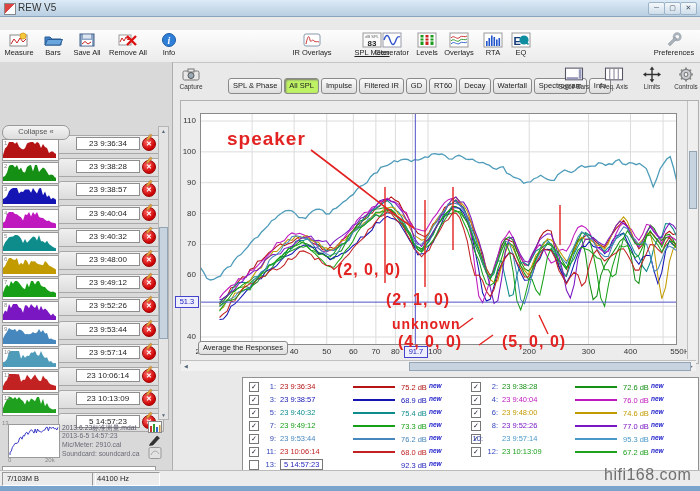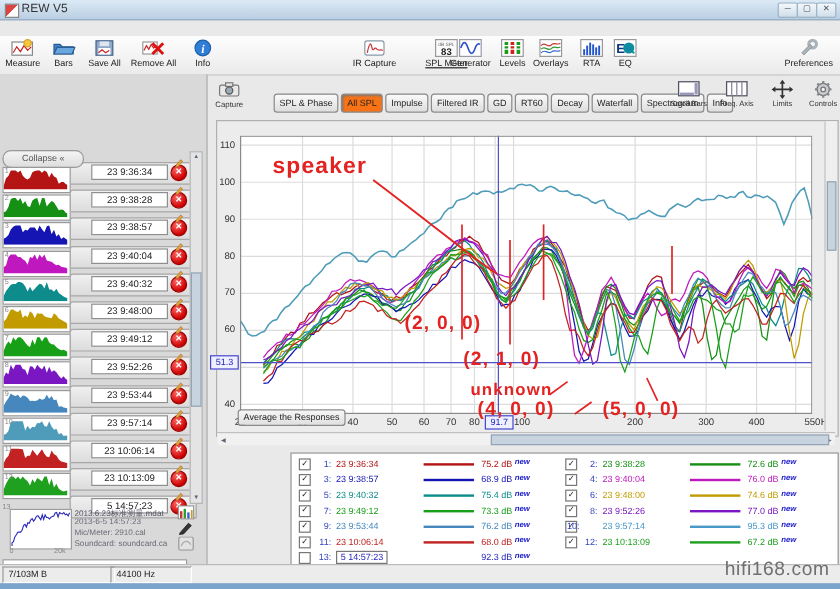--- a/index.html
+++ b/index.html
@@ -42,21 +42,21 @@
   #expcard{left:0px;top:358px;width:158px;height:42px;}
   #expthumb{left:8px;top:362px;width:50px;height:32px;background:#fff;border:1px solid #9a9a9a;}
   .expinfo{position:absolute;left:62px;width:92px;font-size:6.8px;color:#6b6b78;white-space:nowrap;overflow:hidden;}
   .expico{position:absolute;left:148px;width:14px;height:12px;}
   #notesbox{left:2px;top:404px;width:154px;height:44px;background:#fff;border:1px solid #9a9a9a;font-size:8.5px;color:#222;padding:2px 4px;box-sizing:border-box;}
   
   #gcapture{left:176px;top:66px;width:30px;height:30px;text-align:center;font-size:6.5px;color:#333;}
   #tabsrow{left:228px;top:78px;height:16px;display:flex;gap:2px;}
   .gtab{height:14px;line-height:14px;padding:0 4px;font-size:7.5px;color:#222;background:linear-gradient(#fafafa,#ddd);
         border:1px solid #8a8a8a;border-radius:3px;white-space:nowrap;}
-  .gtab.active{background:#f97316;box-shadow:inset 1px 1px 2px #777;}
+  .gtab.active{background:#bef264;box-shadow:inset 1px 1px 2px #777;}
   .gctl{position:absolute;top:66px;width:36px;text-align:center;font-size:6.3px;color:#333;}
   .gctl svg{display:block;margin:0 auto;}
   
   #chartpanel{left:180px;top:100px;width:517px;height:262px;background:#ececec;border:1px solid #b0b0b0;}
   #plotwrap{left:200px;top:113px;width:477px;height:232px;background:#fff;}
   .ylab{position:absolute;width:22px;text-align:right;font-size:8px;color:#333;}
   .xlab{position:absolute;font-size:8px;color:#333;transform:translateX(-50%);}
   #dblab{left:208px;top:101px;font-size:8px;color:#333;margin-top:12px;}
   #hzlab{left:684px;top:347px;font-size:8px;color:#333;}
   .cursorbox{position:absolute;background:#eef0ff;border:1px solid #4444cc;color:#2222bb;
@@ -134,21 +134,21 @@
           <circle cx="10" cy="8" r="6.5" fill="#2f7fd6" stroke="#1d5da8"></circle>
           <text x="10" y="12" font-size="10" fill="#fff" text-anchor="middle" font-weight="bold" font-style="italic" font-family="Liberation Serif,serif">i</text>
         </svg>
         <span class="lbl">Info</span>
       </div>
       <div class="tbtn" style="left: 292px; width: 40px;">
         <svg width="20" height="16" viewBox="0 0 20 16">
           <rect x="2" y="2" width="16" height="12" rx="2" fill="#fff" stroke="#8899aa"></rect>
           <path d="M4,12 C6,3 7,3 8,8 C9,12 10,6 12,9 C13.5,10.5 15,9 17,10" stroke="#c33" fill="none"></path>
         </svg>
-        <span class="lbl">IR Capture</span>
+        <span class="lbl">IR Overlays</span>
       </div>
       <div class="tbtn" style="left: 352px; width: 40px; text-decoration: underline;">
         <svg width="20" height="16" viewBox="0 0 20 16">
           <rect x="1" y="1" width="18" height="14" fill="#fafafa" stroke="#999"></rect>
           <text x="10" y="6" font-size="4" fill="#666" text-anchor="middle">dB SPL</text>
           <text x="10" y="13.5" font-size="8" font-weight="bold" fill="#222" text-anchor="middle">83</text>
         </svg>
         <span class="lbl">SPL Meter</span>
       </div>
       <div class="tbtn" style="left: 372px; width: 40px;">

